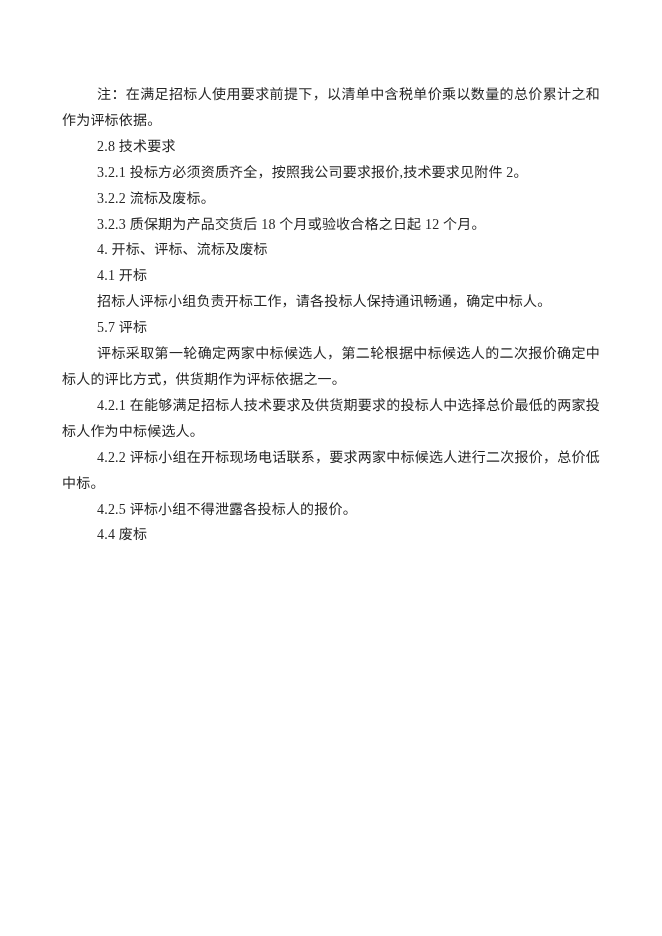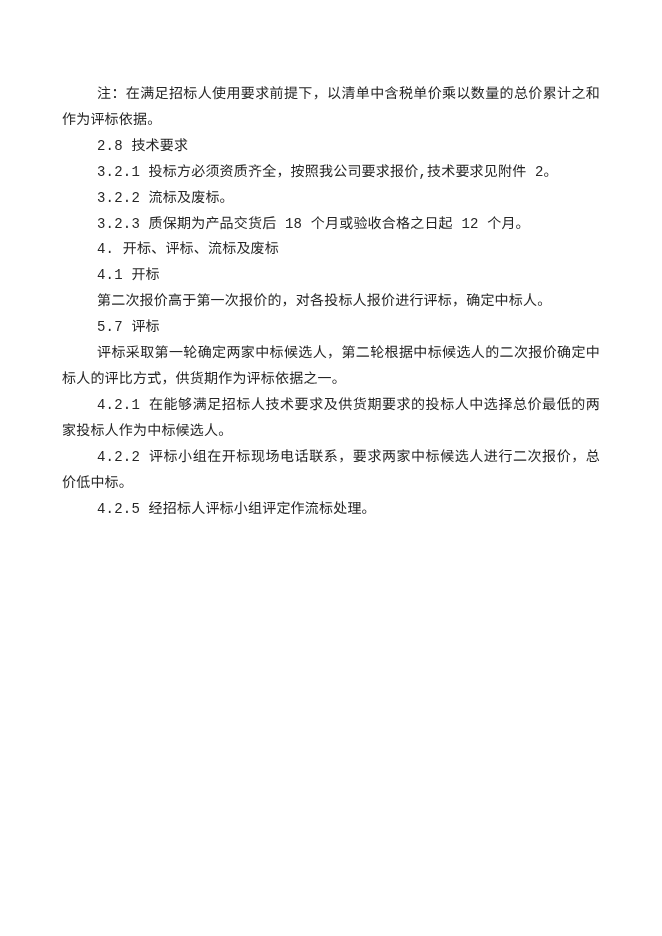--- a/index.html
+++ b/index.html
@@ -11,21 +11,21 @@
     width: 662px;
     height: 936px;
     overflow: hidden;
   }
   .page {
     box-sizing: border-box;
     width: 662px;
     height: 936px;
     background: #ffffff;
     padding: 82px 62px 0 62px;
-    font-family: Liberation Mono, monospace;
+    font-family: Liberation Serif, serif;
     font-size: 14px;
     color: #262626;
   }
   .doc-body {
     width: 538px;
   }
   .para {
     margin: 0;
     padding: 0;
     line-height: 25.9px;
@@ -40,20 +40,21 @@
 
 <div class="page">
   <div class="doc-body">
       <p class="para">注：在满足招标人使用要求前提下，以清单中含税单价乘以数量的总价累计之和作为评标依据。</p>
       <p class="para">2.8 技术要求</p>
       <p class="para">3.2.1 投标方必须资质齐全，按照我公司要求报价,技术要求见附件 2。</p>
       <p class="para">3.2.2 流标及废标。</p>
       <p class="para">3.2.3 质保期为产品交货后 18 个月或验收合格之日起 12 个月。</p>
       <p class="para">4. 开标、评标、流标及废标</p>
       <p class="para">4.1 开标</p>
-      <p class="para">第二次报价高于第一次报价的，对各投标人报价进行评标，确定中标人。</p>
+      <p class="para">招标人评标小组负责开标工作，请各投标人保持通讯畅通，确定中标人。</p>
       <p class="para">5.7 评标</p>
       <p class="para">评标采取第一轮确定两家中标候选人，第二轮根据中标候选人的二次报价确定中标人的评比方式，供货期作为评标依据之一。</p>
       <p class="para">4.2.1 在能够满足招标人技术要求及供货期要求的投标人中选择总价最低的两家投标人作为中标候选人。</p>
       <p class="para">4.2.2 评标小组在开标现场电话联系，要求两家中标候选人进行二次报价，总价低中标。</p>
-      <p class="para">4.2.5 经招标人评标小组评定作流标处理。</p>
+      <p class="para">4.2.5 评标小组不得泄露各投标人的报价。</p>
+      <p class="para">4.4 废标</p>
     </div>
 </div>
 
 </body></html>

